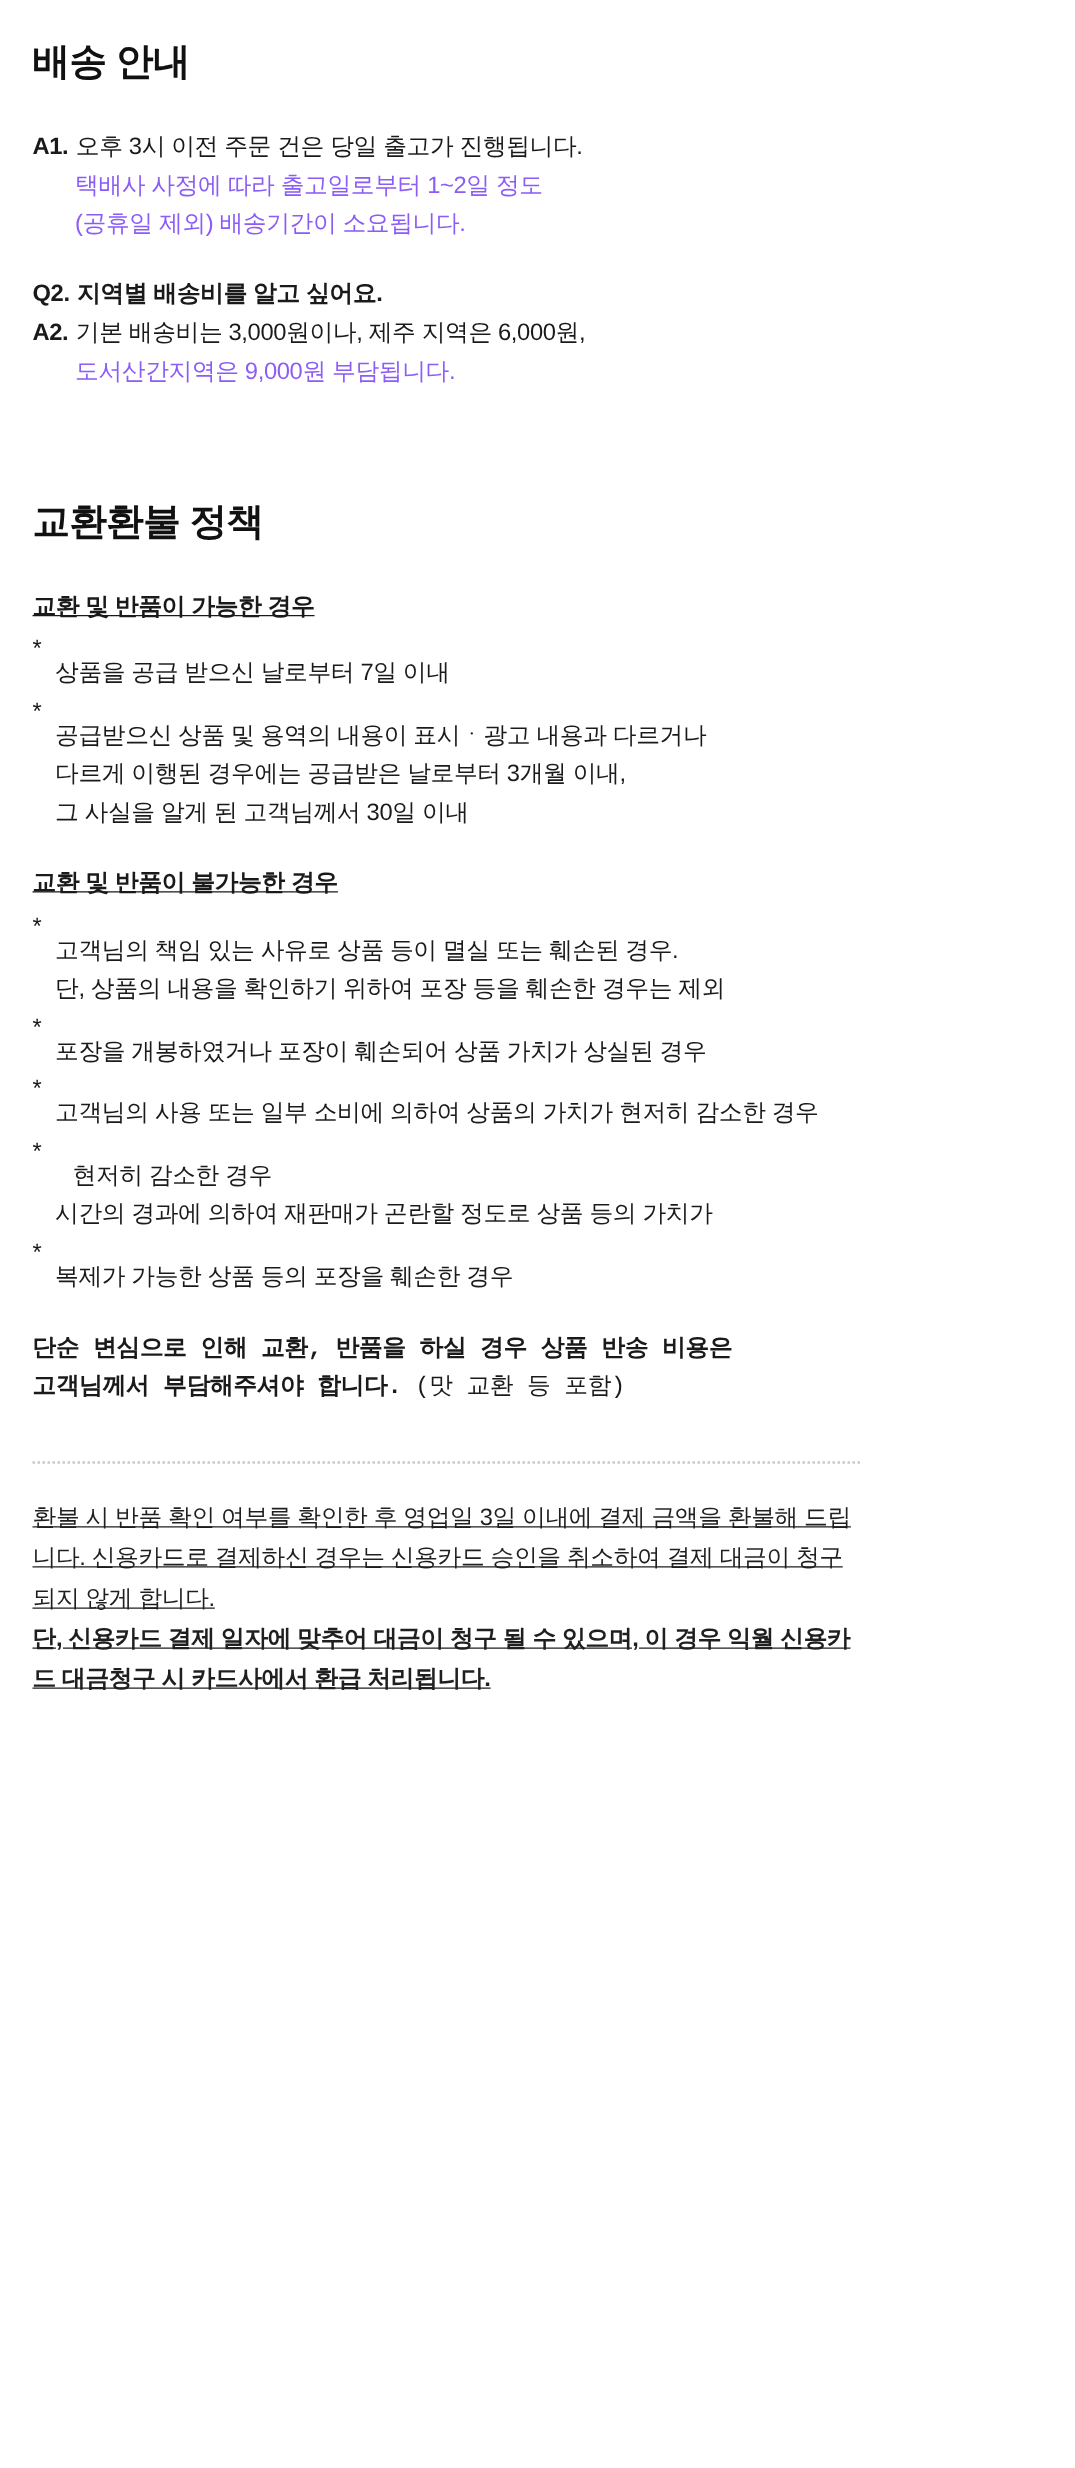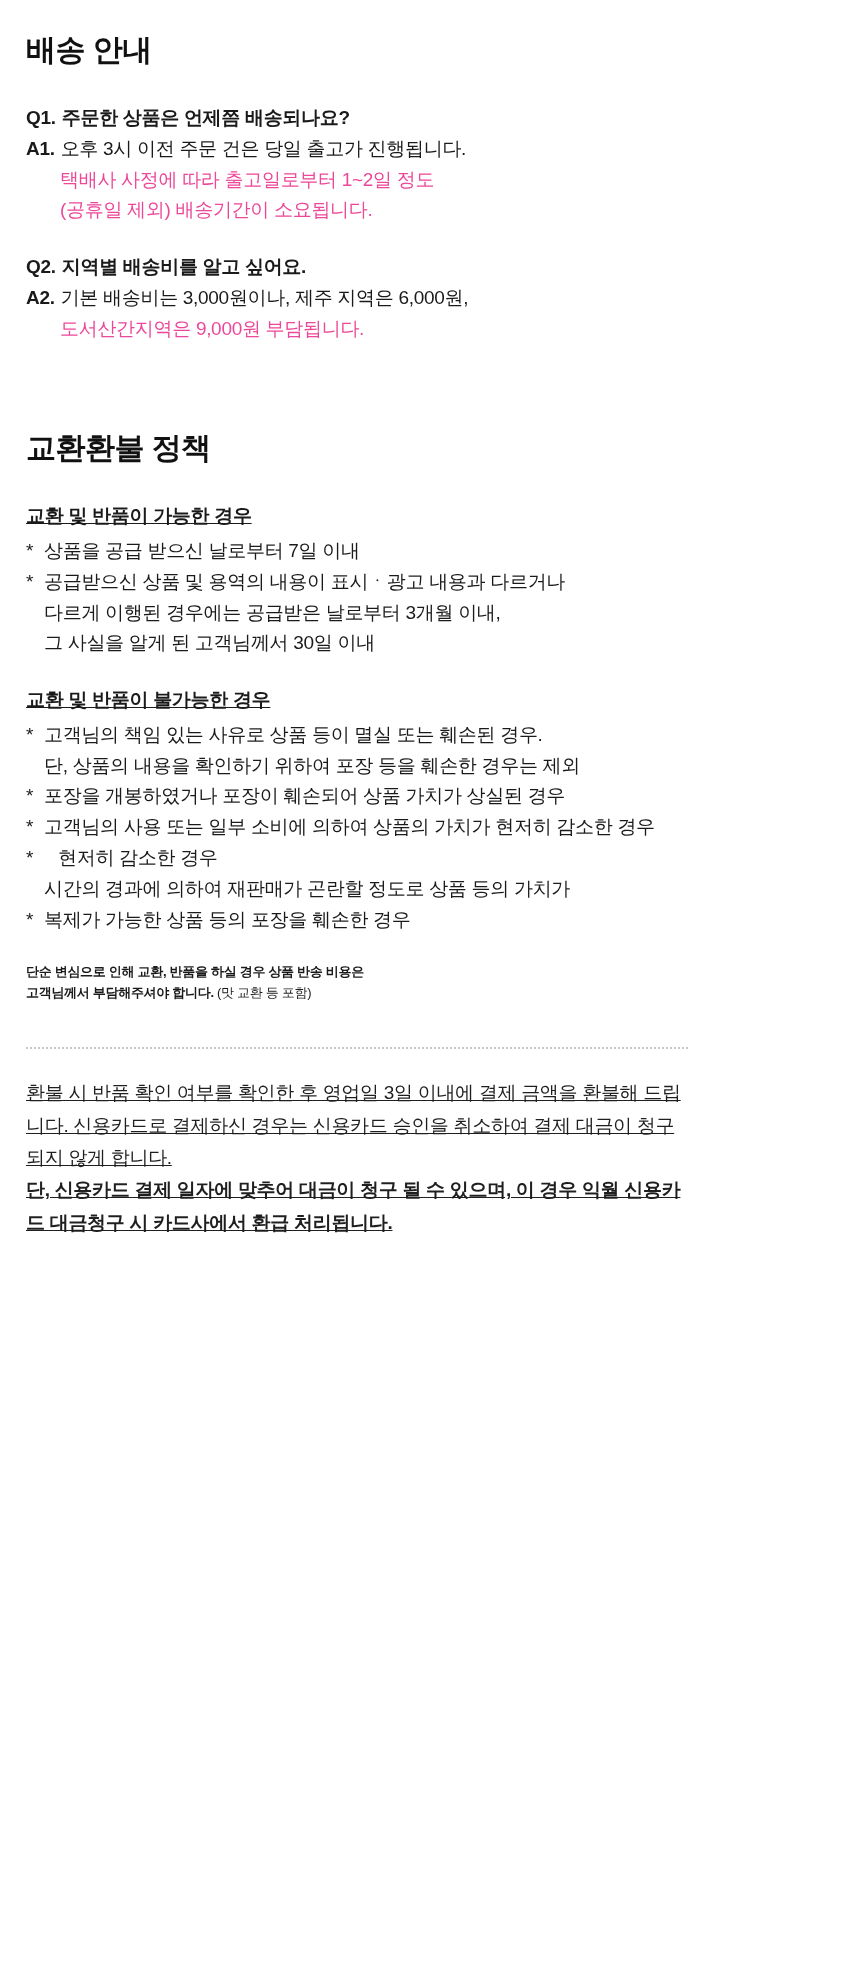--- a/index.html
+++ b/index.html
@@ -33,21 +33,21 @@
     margin-top: 34px;
   }
 
   .qa-group {
     margin-bottom: 26px;
   }
 
   .line {
     font-size: 19px;
     line-height: 1.62;
-    color: #ec4899;
+    color: #8b5cf6;
     letter-spacing: -0.3px;
     white-space: pre;
   }
   .line.indent {
     padding-left: 34px;
   }
 
   .qline {
     font-size: 19px;
     line-height: 1.62;
@@ -81,32 +81,34 @@
     letter-spacing: -0.3px;
     display: flex;
     align-items: flex-start;
   }
   .bullet .star {
     flex: 0 0 auto;
     width: 18px;
   }
   .bullet .btext {
     flex: 1 1 auto;
+    margin-top: 19px;
   }
   .bullet .btext .cont {
     display: block;
   }
   .gap-md { height: 26px; }
   .gap-lg { height: 46px; }
 
   .notice {
-    font-size: 13px;
-    font-weight: 700;
-    line-height: 1.62;
-    letter-spacing: -0.3px;
+    font-size: 19px;
+    font-weight: 700;
+    line-height: 1.62;
+    letter-spacing: -0.3px;
+    font-family: Liberation Mono, monospace;
   }
   .notice .normal {
     font-weight: 400;
   }
 
   .divider {
     border: 0;
     border-top: 2px dotted #c9c9c9;
     margin: 44px 0 28px 0;
   }
@@ -129,24 +131,20 @@
 <body>
 
 <div class="page">
 
   <section>
     <h1 class="section-title">배송 안내</h1>
 
     <div class="block">
 
       <div class="qa-group">
-        <div class="qline q">
-          <span class="tag">Q1.</span>
-          <span class="txt">주문한 상품은 언제쯤 배송되나요?</span>
-        </div>
         <div class="qline a">
           <span class="tag">A1.</span>
           <span class="txt">오후 3시 이전 주문 건은 당일 출고가 진행됩니다.</span>
         </div>
         <div class="line indent">택배사 사정에 따라 출고일로부터 1~2일 정도</div>
         <div class="line indent">(공휴일 제외) 배송기간이 소요됩니다.</div>
       </div>
 
       <div class="qa-group">
         <div class="qline q">

